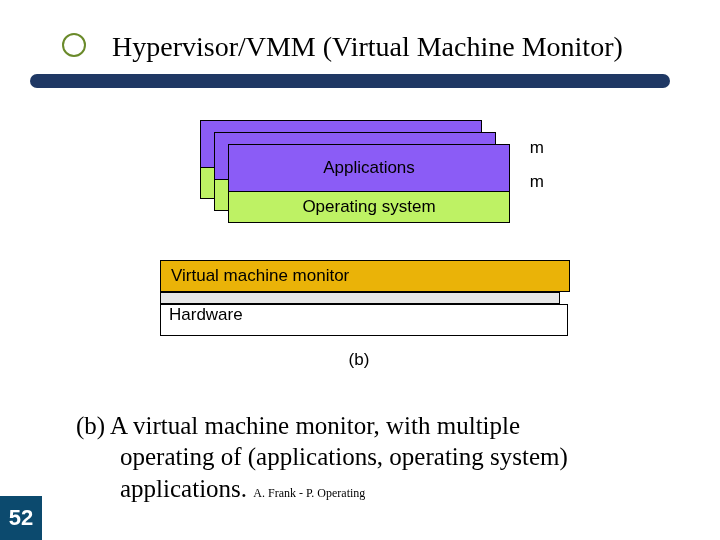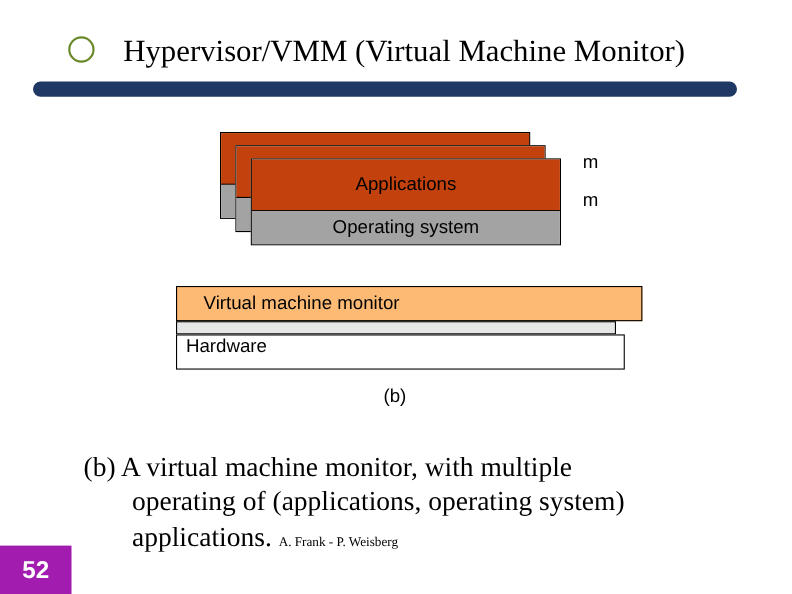--- a/index.html
+++ b/index.html
@@ -69,51 +69,51 @@
     width: 280px;
     border: 1px solid #000;
     background: #fff;
   }
   .vmgroup .apps {
     height: 46px;
     border-bottom: 1px solid #000;
     display: flex;
     align-items: center;
     justify-content: center;
-    background: #c2410c;
+    background: #8b5cf6;
   }
   .vmgroup .os {
     height: 30px;
     display: flex;
     align-items: center;
     justify-content: center;
-    background: #a3a3a3;
+    background: #bef264;
   }
   .vmgroup.back  { top: 0;  left: 0; }
   .vmgroup.mid   { top: 12px; left: 14px; }
   .vmgroup.front { top: 24px; left: 28px; }
   .m-fragment {
     position: absolute;
     right: -34px;
     font-size: 17px;
   }
   .m-upper { top: 18px; }
   .m-lower { top: 52px; }
 
   .vmm {
     position: absolute;
     top: 140px;
     left: 0;
     width: 398px;
     height: 30px;
     border: 1px solid #000;
-    background: #fdba74;
-    display: flex;
-    align-items: center;
-    padding-left: 24px;
+    background: #eab308;
+    display: flex;
+    align-items: center;
+    padding-left: 10px;
   }
   .spacer-bar {
     position: absolute;
     top: 172px;
     left: 0;
     width: 398px;
     height: 10px;
     border: 1px solid #000;
     background: #e6e6e6;
   }
@@ -150,23 +150,23 @@
   .attribution {
     font-size: 12px;
     display: inline;
     vertical-align: baseline;
   }
 
   .slide-number {
     position: absolute;
     left: 0;
     bottom: 0;
-    width: 65px;
+    width: 42px;
     height: 44px;
-    background: #a21caf;
+    background: #0c4a6e;
     color: #fff;
     font-family: Arial, Helvetica, sans-serif;
     font-size: 22px;
     font-weight: bold;
     display: flex;
     align-items: center;
     justify-content: center;
   }
 </style>
 </head>
@@ -207,17 +207,17 @@
       <span>Hardware</span>
     </div>
   <div class="subcaption">(b)</div>
 </div>
 
 <div class="caption">
   <span>(b) A virtual machine monitor, with multiple</span><br>
   <span class="line2">operating of (applications, operating system)</span>
   <span class="line3">
     <span>applications.</span>
-    <span class="attribution">A. Frank - P. Weisberg</span>
+    <span class="attribution">A. Frank - P. Operating</span>
   </span>
 </div>
 
 <div class="slide-number">52</div>
 
 </body></html>

